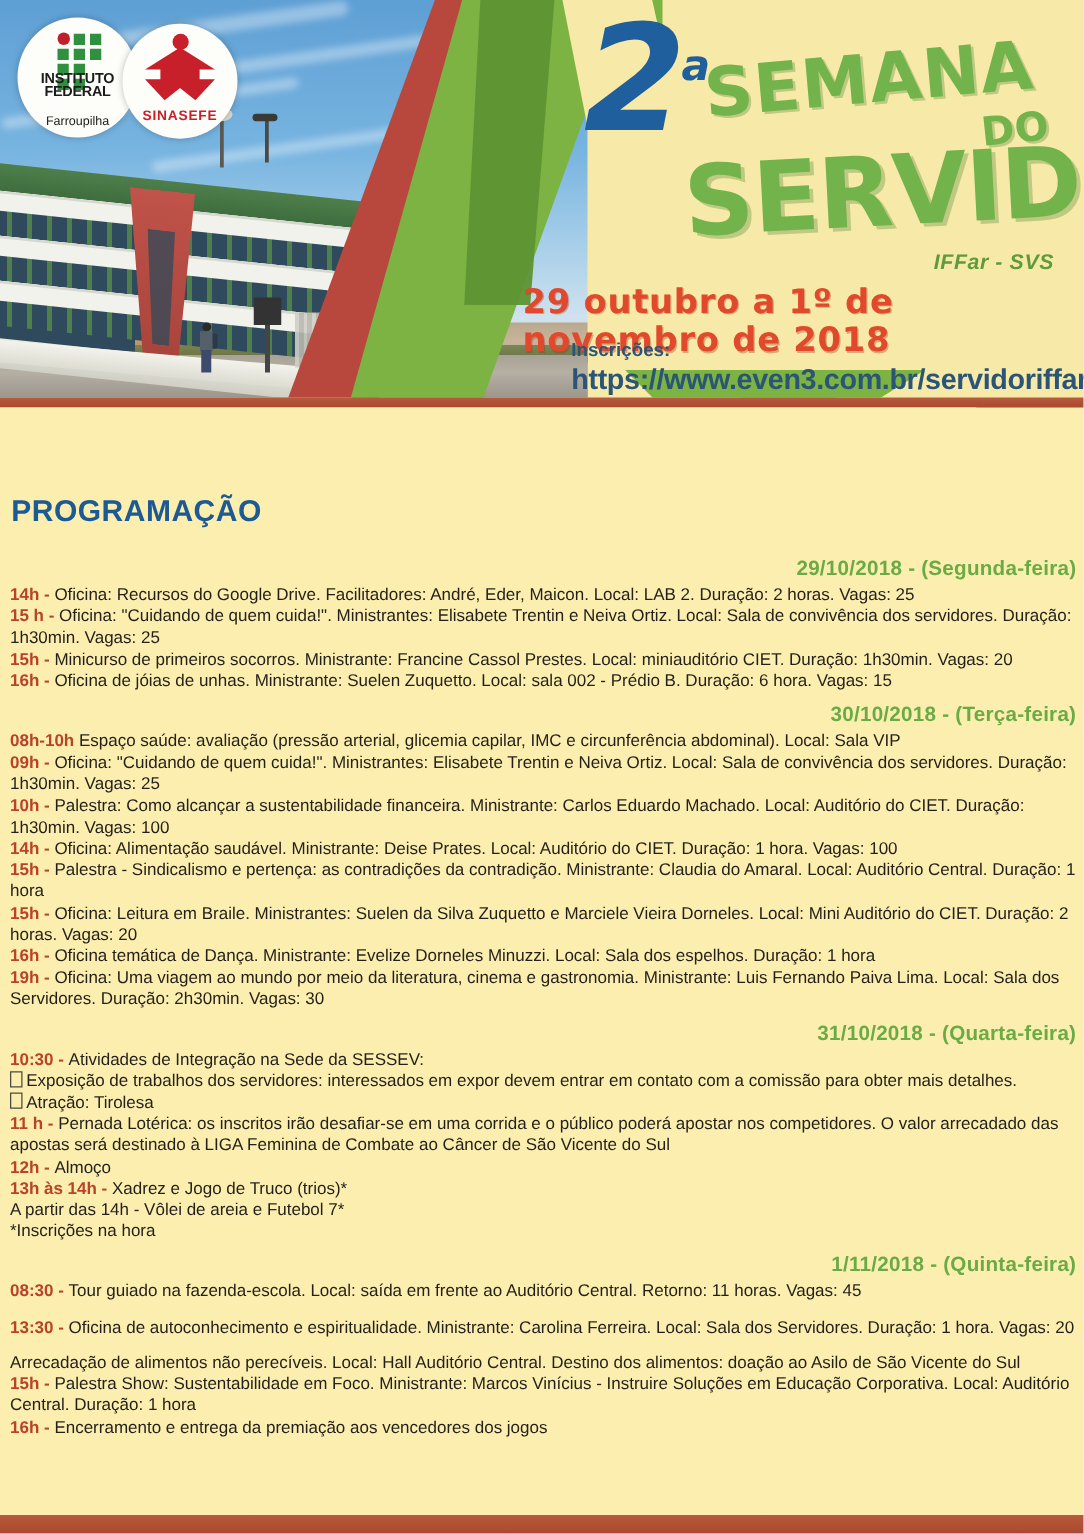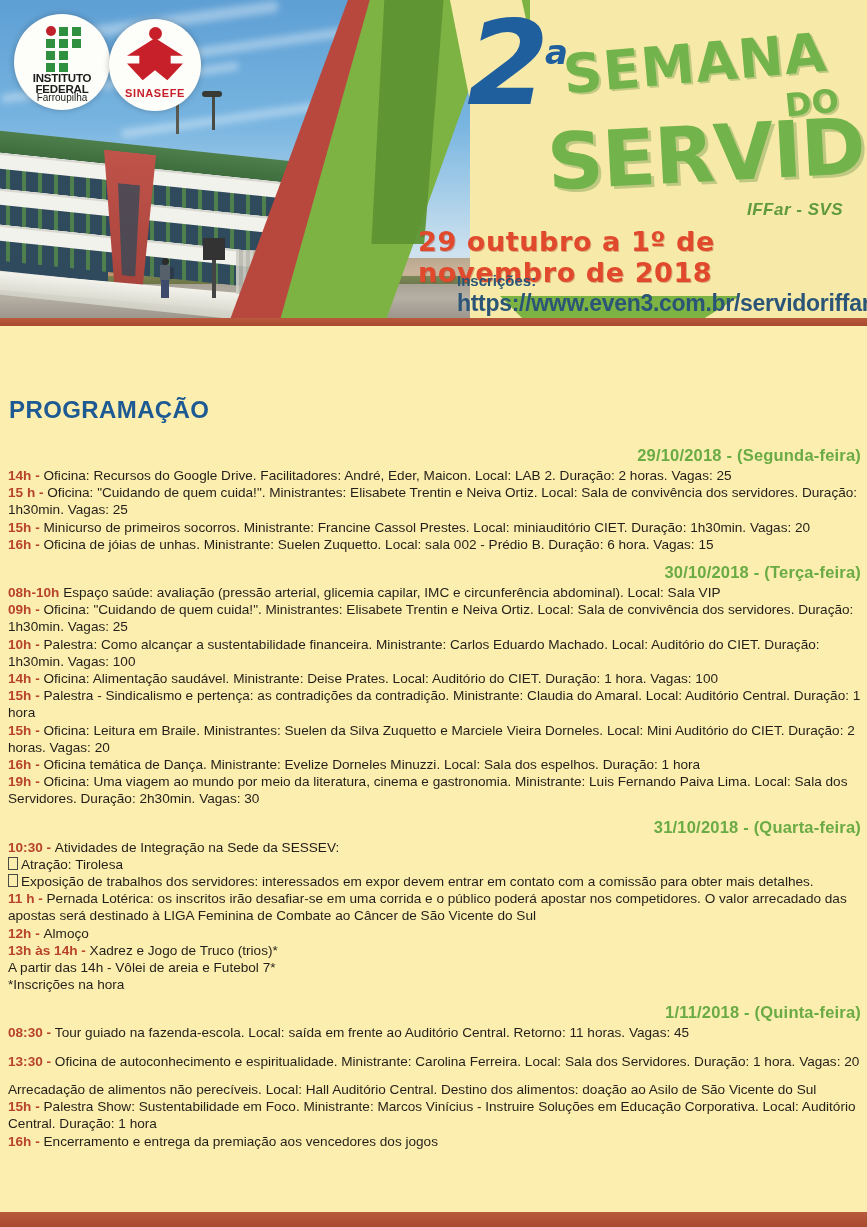--- a/index.html
+++ b/index.html
@@ -300,28 +300,28 @@
   }
 
   
   .logo {
     position: absolute;
     border-radius: 50%;
     background: #fdfdfa;
     box-shadow: 0 0 6px rgba(0,0,0,.25);
   }
   .logo-if  { left: 14px;  top: 14px;  width: 96px; height: 96px; }
-  .logo-sin { left: 109px; top: 19px;  width: 92px; height: 92px; text-decoration: underline; }
+  .logo-sin { left: 98px; top: 19px;  width: 92px; height: 92px; text-decoration: underline; }
 
   .if-mark {
     position:absolute; left: 26px; top: 12px; width: 46px; height: 44px;
   }
   .sq { position:absolute; background:#2f9140; width:9px; height:9px; }
   .if-dot { position:absolute; left:6px; top:0; width:10px; height:10px; background:#c0202a; border-radius:50%; }
-  .if-text1 { position:absolute; left:0; top:59px; width:96px; text-align:center; font-size:11.5px; font-weight:bold; color:#1b1b1b; letter-spacing:-.2px; line-height:11px;}
+  .if-text1 { position:absolute; left:0; top:44px; width:96px; text-align:center; font-size:11.5px; font-weight:bold; color:#1b1b1b; letter-spacing:-.2px; line-height:11px;}
   .if-text2 { position:absolute; left:0; top:78px; width:96px; text-align:center; font-size:10px; color:#1b1b1b;}
 
   .sin-mark { position:absolute; left: 18px; top: 8px; width: 56px; height: 60px; }
   .sin-head { position:absolute; left:22px; top:0; width:13px; height:13px; background:#c8202a; border-radius:50%; }
   .sin-body {
     position:absolute; left:0; top:11px; width:56px; height:49px;
     background:#c8202a;
     clip-path: polygon(50% 0%, 100% 36%, 78% 36%, 78% 52%, 100% 52%, 72% 86%, 50% 66%, 28% 86%, 0% 52%, 22% 52%, 22% 36%, 0% 36%);
   }
   .sin-text { position:absolute; left:0; top:68px; width:92px; text-align:center; font-size:11px; font-weight:bold; color:#c8202a; letter-spacing:.6px; }
@@ -494,22 +494,22 @@
           <div class="item"><span class="time">10h - </span><span>Palestra: Como alcançar a sustentabilidade financeira. Ministrante: Carlos Eduardo Machado. Local: Auditório do CIET. Duração: 1h30min. Vagas: 100</span></div>
           <div class="item"><span class="time">14h - </span><span>Oficina: Alimentação saudável. Ministrante: Deise Prates. Local: Auditório do CIET. Duração: 1 hora. Vagas: 100</span></div>
           <div class="item"><span class="time">15h - </span><span>Palestra - Sindicalismo e pertença: as contradições da contradição. Ministrante: Claudia do Amaral. Local: Auditório Central. Duração: 1 hora</span></div>
           <div class="item"><span class="time">15h - </span><span>Oficina: Leitura em Braile. Ministrantes: Suelen da Silva Zuquetto e Marciele Vieira Dorneles. Local: Mini Auditório do CIET. Duração: 2 horas. Vagas: 20</span></div>
           <div class="item"><span class="time">16h - </span><span>Oficina temática de Dança. Ministrante: Evelize Dorneles Minuzzi. Local: Sala dos espelhos. Duração: 1 hora</span></div>
           <div class="item"><span class="time">19h - </span><span>Oficina: Uma viagem ao mundo por meio da literatura, cinema e gastronomia. Ministrante: Luis Fernando Paiva Lima. Local: Sala dos Servidores. Duração: 2h30min. Vagas: 30</span></div>
         </div>
         <div class="day">
           <div class="day-header">31/10/2018 - (Quarta-feira)</div>
           <div class="item"><span class="time">10:30 - </span><span>Atividades de Integração na Sede da SESSEV:</span></div>
+          <div class="item"><span class="bullet-box"></span><span>Exposição de trabalhos dos servidores: interessados em expor devem entrar em contato com a comissão para obter mais detalhes.</span></div>
           <div class="item"><span class="bullet-box"></span><span>Atração: Tirolesa</span></div>
-          <div class="item"><span class="bullet-box"></span><span>Exposição de trabalhos dos servidores: interessados em expor devem entrar em contato com a comissão para obter mais detalhes.</span></div>
           <div class="item"><span class="time">11 h - </span><span>Pernada Lotérica: os inscritos irão desafiar-se em uma corrida e o público poderá apostar nos competidores. O valor arrecadado das apostas será destinado à LIGA Feminina de Combate ao Câncer de São Vicente do Sul</span></div>
           <div class="item"><span class="time">12h - </span><span>Almoço</span></div>
           <div class="item"><span class="time">13h às 14h - </span><span>Xadrez e Jogo de Truco (trios)*</span></div>
           <div class="item"><span>A partir das 14h - Vôlei de areia e Futebol 7*</span></div>
           <div class="item"><span>*Inscrições na hora</span></div>
         </div>
         <div class="day">
           <div class="day-header">1/11/2018 - (Quinta-feira)</div>
           <div class="item"><span class="time">08:30  - </span><span>Tour guiado na fazenda-escola. Local: saída em frente ao Auditório Central. Retorno: 11 horas. Vagas: 45</span></div>
           <div class="spacer"></div>

